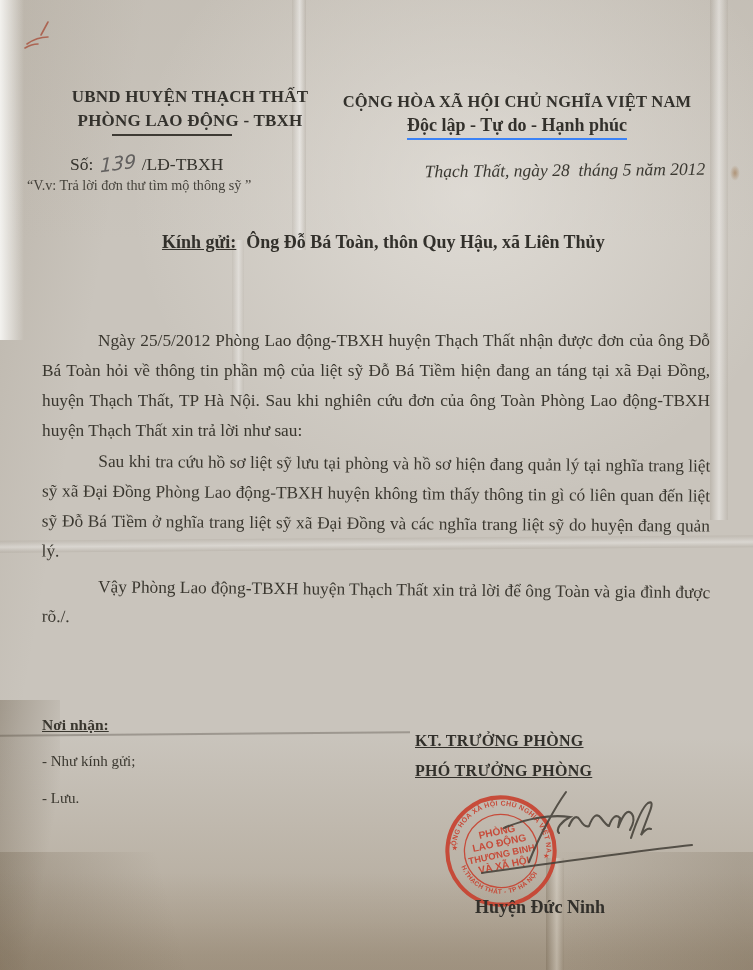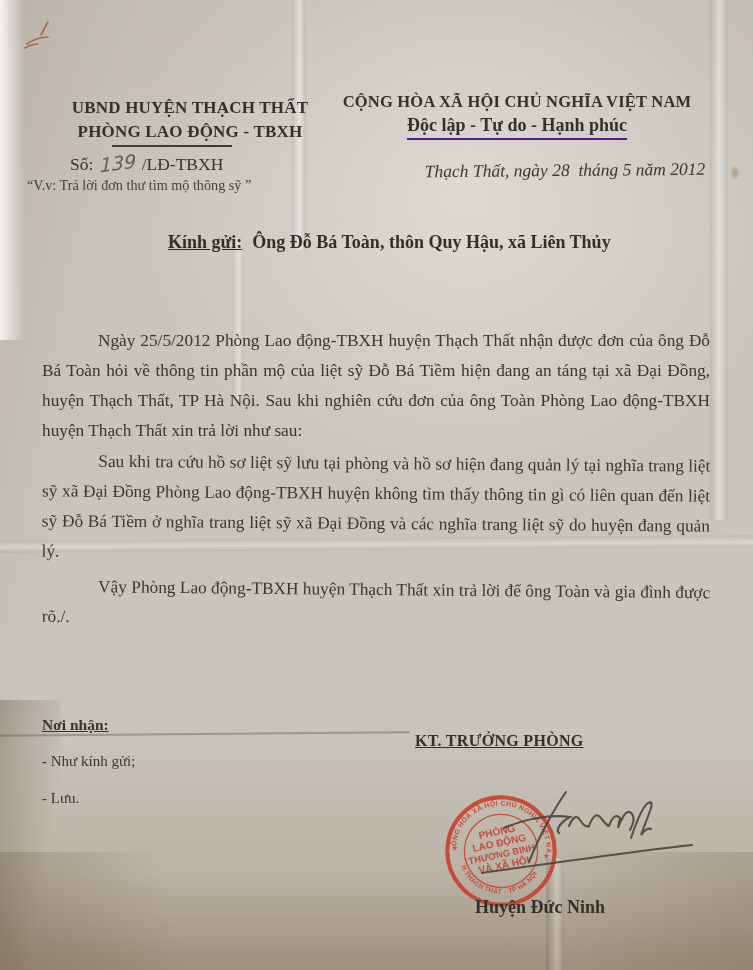--- a/index.html
+++ b/index.html
@@ -36,35 +36,35 @@
       linear-gradient(75deg, rgba(98,82,60,.28) 2%, rgba(0,0,0,0) 24%),
       linear-gradient(265deg, rgba(98,82,60,.20) 2%, rgba(0,0,0,0) 26%),
       linear-gradient(to bottom, rgba(0,0,0,0) 18%, rgba(128,108,82,.28) 88%);}
   .crease-v4{left:546px;top:858px;width:18px;height:112px;
     background:linear-gradient(to right, rgba(92,77,56,.26), rgba(235,230,220,.38) 60%, rgba(92,77,56,.10));}
   .spot{left:730px;top:165px;width:10px;height:16px;border-radius:50%;
     background:radial-gradient(rgba(150,105,60,.55), rgba(150,105,60,0) 70%);}
 
   
   .abs{position:absolute;}
-  .issuer{left:40px;top:96px;width:300px;text-align:center;font-weight:bold;
+  .issuer{left:40px;top:85px;width:300px;text-align:center;font-weight:bold;
     font-size:17px;line-height:24px;letter-spacing:.2px;color:#33312c;}
   .issuer-underline{width:120px;height:0;border-bottom:2px solid #3d3a34;margin:0 auto;
     position:relative;left:-18px;top:1px;}
   .national{left:322px;top:92px;width:390px;text-align:center;color:#33312c;}
   .national .l1{font-weight:bold;font-size:16.5px;letter-spacing:.2px;}
   .national .motto{display:inline-block;font-weight:bold;font-size:18px;margin-top:3px;
-    padding-bottom:2px;border-bottom:2px solid #4c1d95;}
+    padding-bottom:2px;border-bottom:2px solid #3b82f6;}
   .so-line{left:70px;top:152px;width:240px;font-size:17.5px;white-space:nowrap;}
   .so-number{display:inline-block;font-family:"DejaVu Sans",sans-serif;font-style:italic;
     font-size:19px;color:#62605f;transform:rotate(-7deg) skewX(-8deg);margin:0 5px 0 7px;}
   .vv-line{left:27px;top:177px;width:260px;font-size:14.2px;color:#46433c;white-space:nowrap;}
   .dateline{left:405px;top:160px;width:320px;text-align:center;font-style:italic;
     font-size:17.5px;white-space:pre;transform:rotate(-.5deg);color:#3a3831;}
-  .salutation{left:168px;top:232px;font-size:18px;font-weight:bold;color:#32302b;}
+  .salutation{left:162px;top:232px;font-size:18px;font-weight:bold;color:#32302b;}
   .salutation .lbl{text-decoration:underline;margin-right:10px;}
   .salutation .l2{margin-top:16px;margin-left:82px;}
   .body-text{left:42px;top:326px;width:668px;font-size:17.3px;line-height:30px;
     text-align:justify;color:#3a372f;}
   .body-text p{margin:0 0 3px 0;text-indent:56px;}
   .body-text p.p2{margin-bottom:5px;}
   .body-text p.p3{transform:rotate(.45deg);margin-bottom:6px;}
   .body-text p.p4{transform:rotate(.55deg);}
   .noi-nhan{left:42px;top:716px;font-size:15px;color:#3a372f;}
   .noi-nhan .lbl{font-weight:bold;text-decoration:underline;font-size:15.5px;}
@@ -130,20 +130,21 @@
   </div>
 
   <div class="abs noi-nhan">
     <div class="lbl">Nơi nhận:</div>
     <div class="item">- Như kính gửi;</div>
     <div class="item">- Lưu.</div>
   </div>
 
   <div class="abs sign-block">
     <div>KT. TRƯỞNG PHÒNG</div>
+    <div>PHÓ TRƯỞNG PHÒNG</div>
   </div>
 
   <div class="abs stamp-wrap">
     <svg width="130" height="130" viewBox="0 0 160 160">
       <g transform="rotate(5 80 80)" fill="none" stroke="#c8402e">
         <circle cx="80" cy="80" r="66" stroke-width="5"></circle>
         <circle cx="80" cy="80" r="45" stroke-width="1.6"></circle>
         <path id="stArcTop" d="M 24,80 A 56,56 0 1 1 136,80" stroke="none"></path>
         <path id="stArcBot" d="M 28,86 A 52.3,52.3 0 0 0 132,86" stroke="none"></path>
         <g fill="#c8402e" stroke="none" font-family="Liberation Sans, sans-serif">

